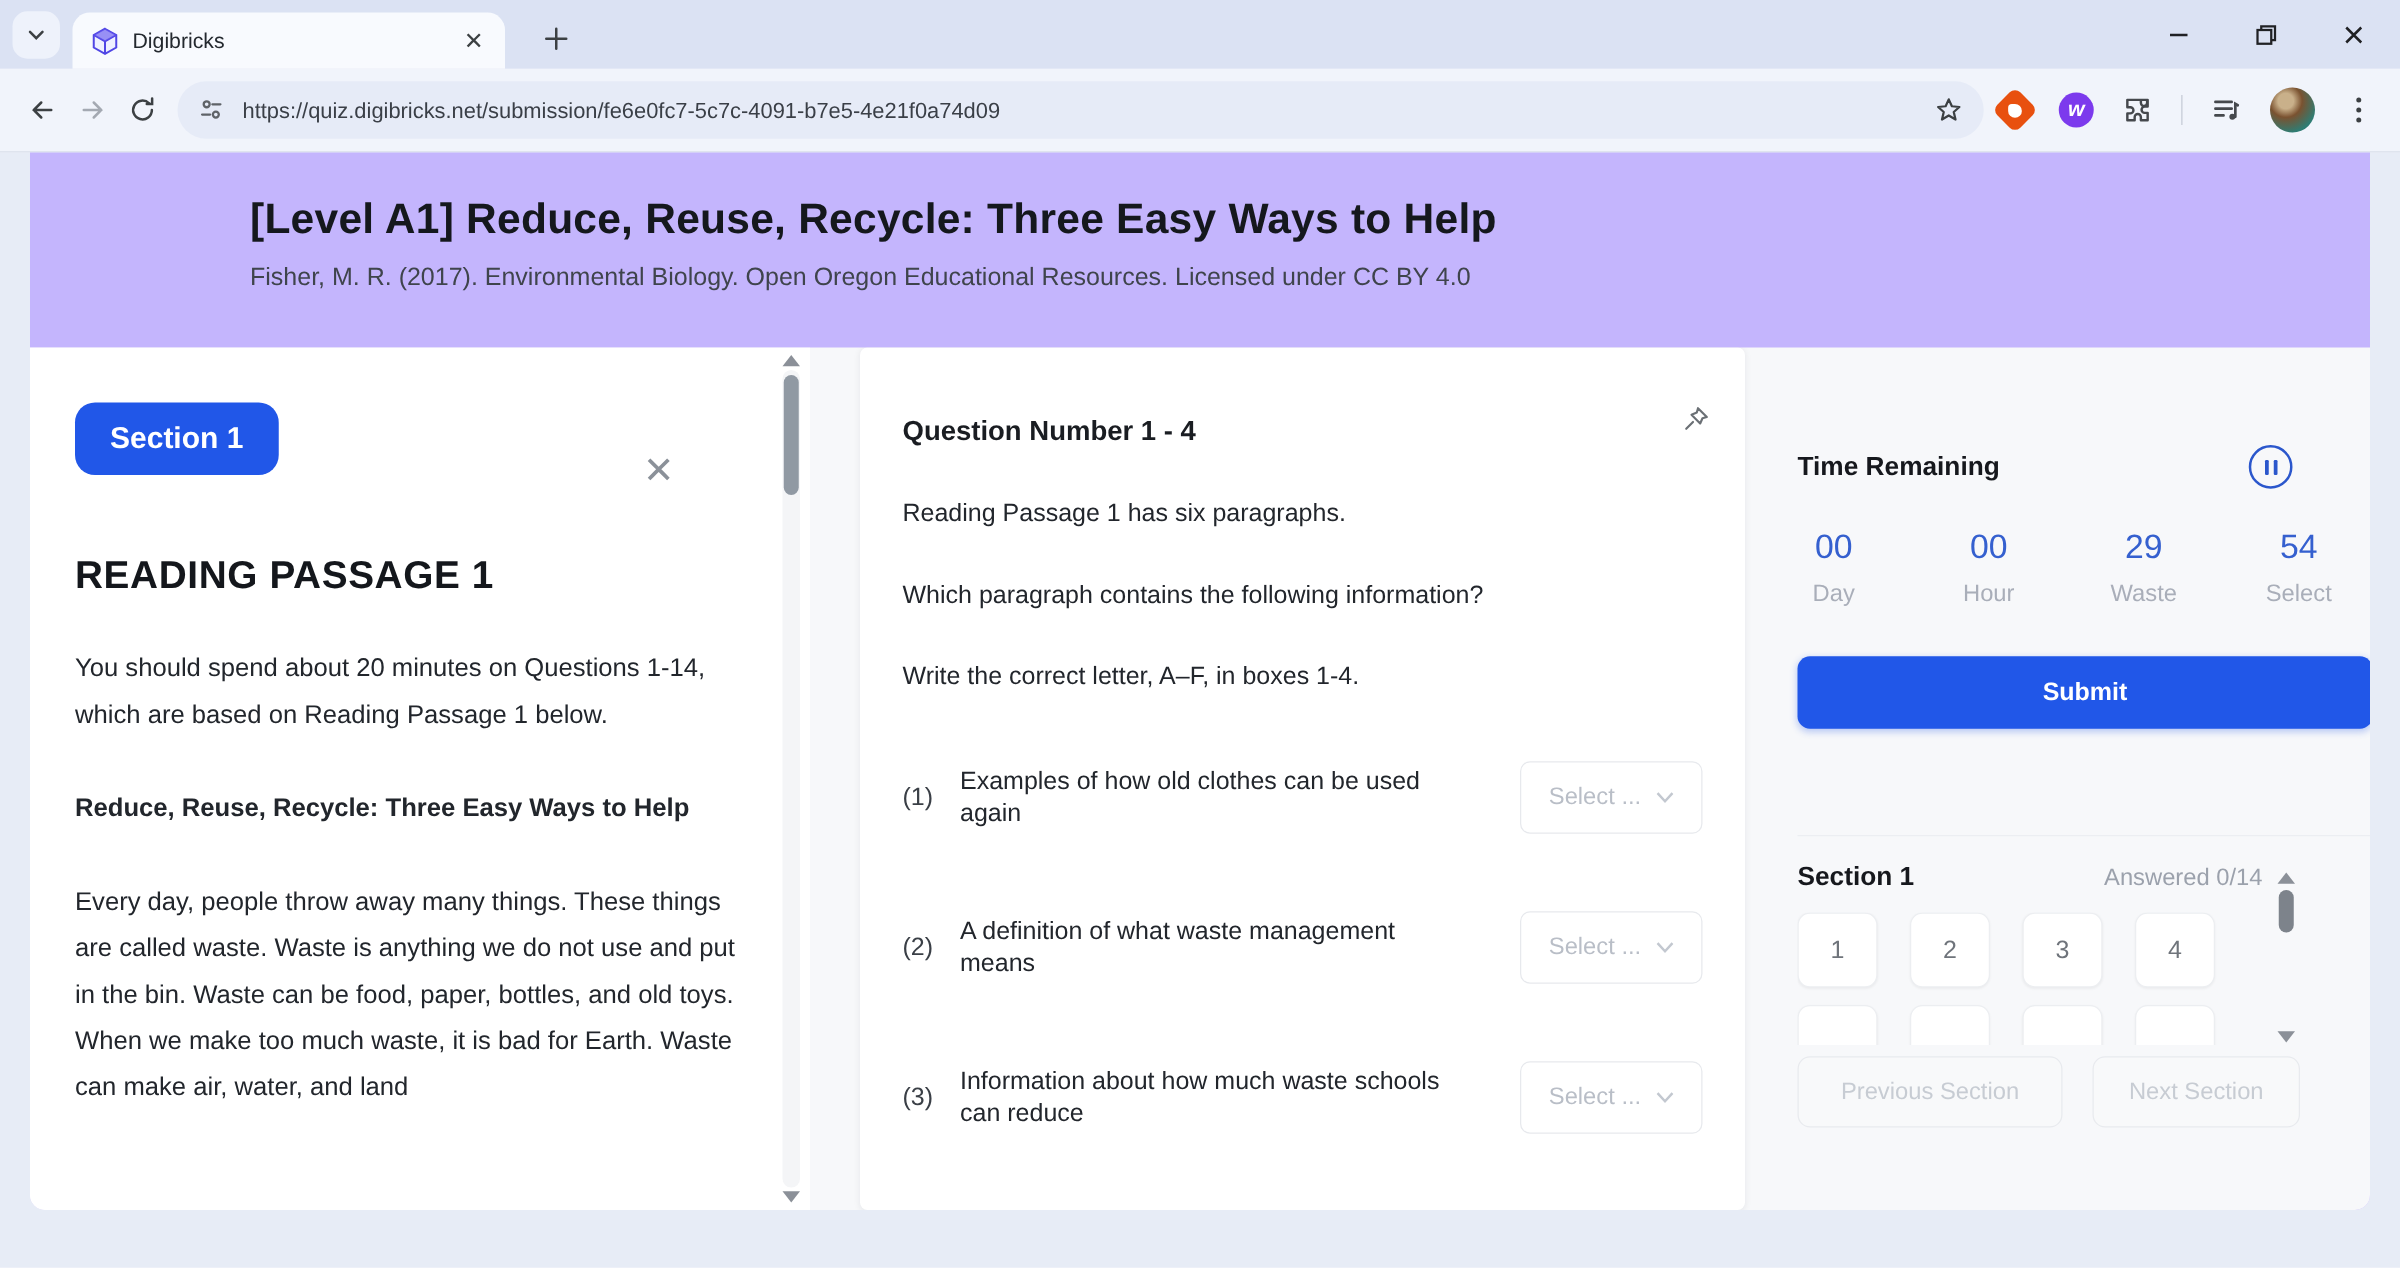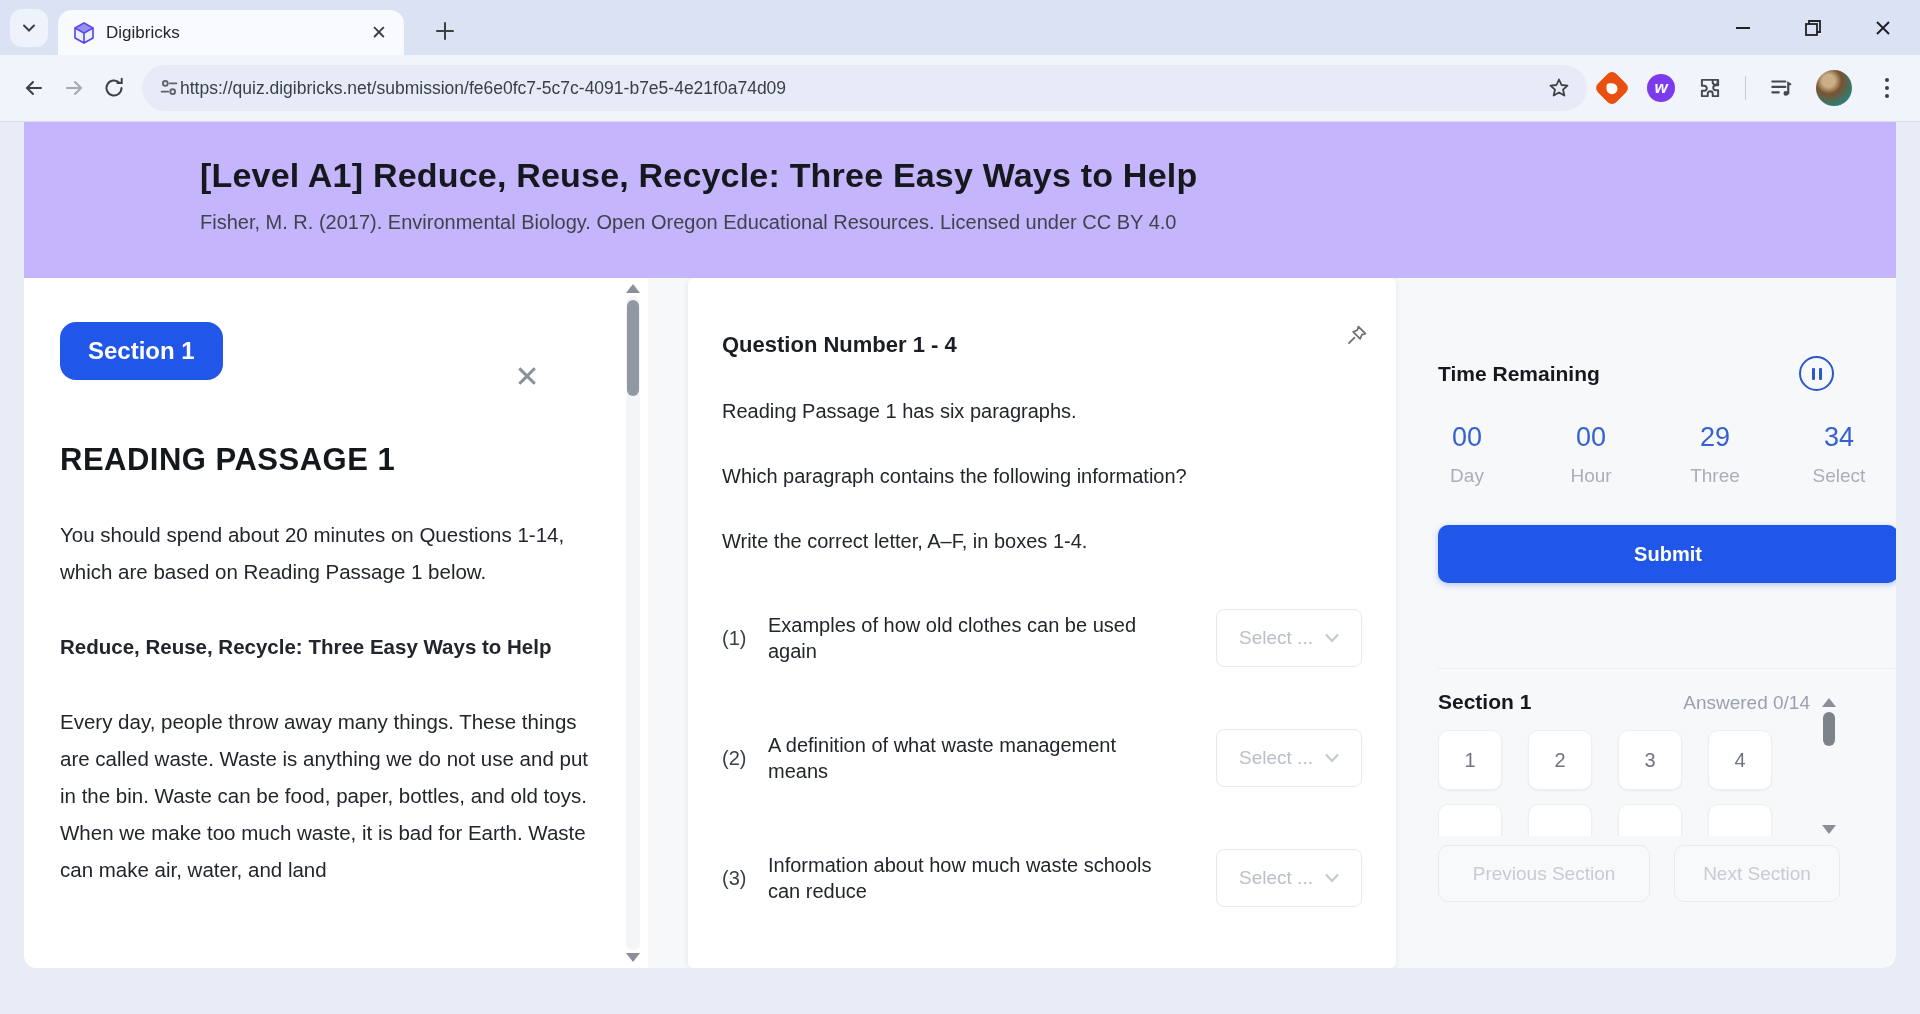--- a/index.html
+++ b/index.html
@@ -18,21 +18,21 @@
     color:#3c4043; font-size:19px; cursor:pointer; border-radius:50%; }
   .newtab-btn { position:absolute; left:428px; top:14px; width:34px; height:34px; display:flex;
     align-items:center; justify-content:center; color:#3c4043; cursor:pointer; }
   .win-controls { position:absolute; right:10px; top:0; height:55px; display:flex; align-items:center; gap:44px; padding-right:14px; }
   .win-btn { width:26px; height:26px; display:flex; align-items:center; justify-content:center; cursor:pointer; }
 
   .toolbar { position:absolute; top:55px; left:0; right:0; height:67px; background:#f1f4fb;
     display:flex; align-items:center; padding:0 14px; border-bottom:1px solid #d9deea; }
   .nav-btn { width:40px; height:40px; border-radius:50%; display:flex; align-items:center; justify-content:center; cursor:pointer; }
   .omnibox { flex:1; height:46px; border-radius:23px; background:#e6ebf7; margin:0 10px 0 8px;
-    display:flex; align-items:center; padding:0 16px; gap:0; }
+    display:flex; align-items:center; padding:0 16px; gap:14px; }
   .url-text { font-size:17.5px; color:#3a3f47; white-space:nowrap; overflow:hidden; }
   .omni-star { margin-left:auto; }
   .toolbar-right { display:flex; align-items:center; gap:20px; padding-right:4px; }
   .tb-icon { width:30px; height:30px; display:flex; align-items:center; justify-content:center; cursor:pointer; }
   .tb-divider { width:1px; height:24px; background:#c5cad6; }
   .avatar { width:36px; height:36px; border-radius:50%;
     background:radial-gradient(circle at 35% 30%, #c9b08a 0 18%, #7a5230 38%, #2e7d74 75%, #1f5a54 100%); }
   .ext-orange { width:26px; height:26px; transform:rotate(45deg); background:#e8500f; border-radius:6px;
     display:flex; align-items:center; justify-content:center; }
   .ext-orange i { width:11px; height:11px; background:#fff; border-radius:3px 50% 50% 50%; transform:rotate(-45deg); display:block; }
@@ -313,24 +313,24 @@
             <div class="t-col">
               <div class="t-val">00</div>
               <div class="t-unit">Day</div>
             </div>
             <div class="t-col">
               <div class="t-val">00</div>
               <div class="t-unit">Hour</div>
             </div>
             <div class="t-col">
               <div class="t-val">29</div>
-              <div class="t-unit">Three</div>
+              <div class="t-unit">Waste</div>
             </div>
             <div class="t-col">
-              <div class="t-val">34</div>
+              <div class="t-val">54</div>
               <div class="t-unit">Select</div>
             </div>
           </div>
           <button class="submit-btn">Submit</button>
           <div class="side-divider"></div>
           <div class="sec-row">
             <span class="sec-label">Section 1</span>
             <span class="answered">Answered 0/14</span>
           </div>
           <div class="num-grid">

